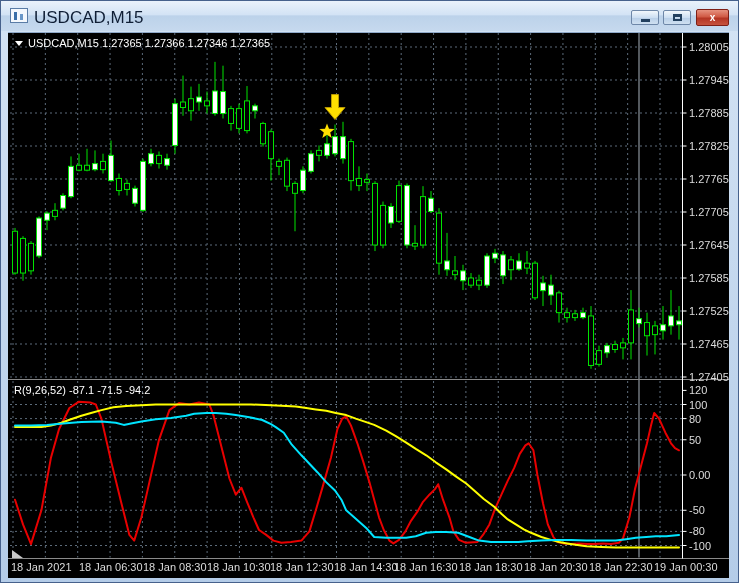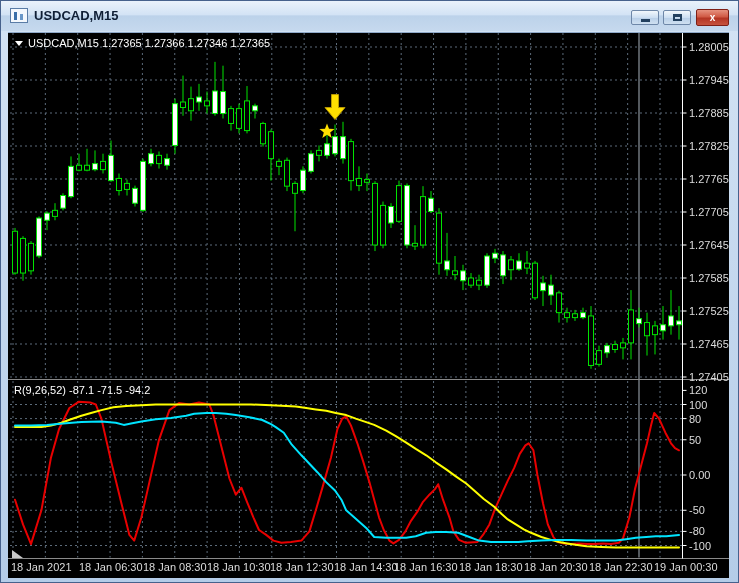--- a/index.html
+++ b/index.html
@@ -5,21 +5,21 @@
   html,body{margin:0;padding:0;background:#e8e8e8;font-family:"Liberation Sans",sans-serif;}
   .mt-window{position:relative;width:739px;height:583px;background:linear-gradient(#d4e3f4,#b4cce8);
     border:1px solid #46618c;box-sizing:border-box;overflow:hidden;}
   .titlebar{position:absolute;left:0;top:0;width:100%;height:30px;
     background:linear-gradient(#eaf2fb 0%,#d3e3f5 45%,#bcd2ea 50%,#c6d9ee 100%);}
   .title-icon{position:absolute;left:9px;top:7px;width:18px;height:15px;background:#f4f8fd;
     border:1px solid #5a7ca6;box-sizing:border-box;}
   .title-icon .c1,.title-icon .c2{position:absolute;width:3px;background:#3a6ea8;}
   .title-icon .c1{left:3px;top:3px;height:8px;}
   .title-icon .c2{left:9px;top:5px;height:6px;background:#6a97c8;}
-  .title-text{position:absolute;left:33px;top:7px;font-size:13px;color:#0f1e35;font-weight:bold;}
+  .title-text{position:absolute;left:33px;top:7px;font-size:17px;color:#0f1e35;}
   .win-btn{position:absolute;top:9px;width:28px;height:15px;border:1px solid #6e87a8;border-radius:2px;
     background:linear-gradient(#f2f7fc,#cddff2 50%,#b9cfe8 55%,#cfe0f1);box-sizing:border-box;cursor:default;}
   .btn-min{left:630px;} .btn-max{left:662px;}
   .btn-close{position:absolute;left:695px;top:8px;width:33px;height:17px;border:1px solid #7e1f16;border-radius:2px;
     background:linear-gradient(#e6917f,#d05a45 45%,#b43524 55%,#c6523d);box-sizing:border-box;
     color:#fff;font-size:10px;font-weight:bold;text-align:center;line-height:15px;}
   .glyph-min{position:absolute;left:9px;top:8px;width:9px;height:3px;background:#23405f;}
   .glyph-max{position:absolute;left:9px;top:3px;width:9px;height:7px;border:2px solid #23405f;border-top-width:3px;box-sizing:border-box;background:transparent;}
   .client{position:absolute;left:7px;top:31px;width:721px;height:545px;background:#000;
     border-top:1px solid #8fa9c9;box-sizing:content-box;}

